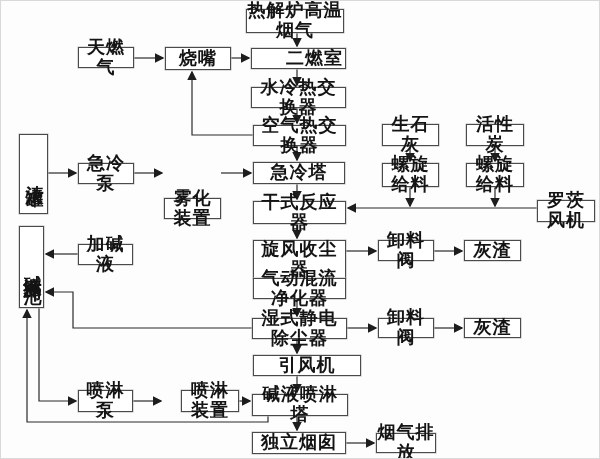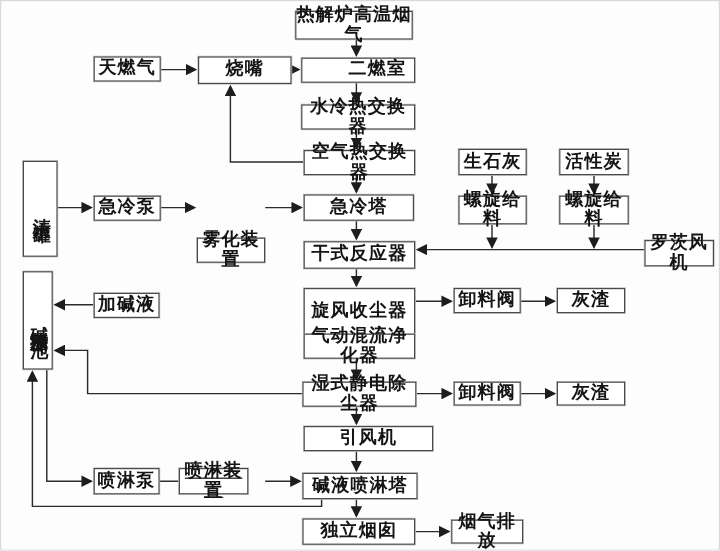--- a/index.html
+++ b/index.html
@@ -12,21 +12,21 @@
     font-family:"Liberation Sans","DejaVu Sans",sans-serif;
     overflow:hidden;
   }
   #connectors{position:absolute;left:0;top:0;width:600px;height:459px;}
   .box{
     position:absolute;
     box-sizing:border-box;
     background:#ffffff;
     border:1.5px solid #4a4a4a;
     display:flex;align-items:center;justify-content:center;
-    font-size:15px;font-weight:bold;color:#141414;
+    font-size:18px;font-weight:bold;color:#141414;
     letter-spacing:1px;
     text-align:center;
     line-height:1.1;
     box-shadow:0 0 0 0.5px #b9b9b9;
   }
   .box.vertical span{
     writing-mode:vertical-lr;
     text-orientation:upright;
     letter-spacing:3px;
   }
@@ -83,21 +83,21 @@
       </div>
       <div class="box" style="left: 250px; top: 47px; width: 95px; height: 21px; padding-left: 32px;">
         <span>二燃室</span>
       </div>
       <div class="box" style="left: 250px; top: 86px; width: 95px; height: 21px;">
         <span>水冷热交换器</span>
       </div>
       <div class="box" style="left: 77px; top: 46px; width: 56px; height: 21px;">
         <span>天燃气</span>
       </div>
-      <div class="box" style="left: 164px; top: 46px; width: 78px; height: 23px;">
+      <div class="box" style="left: 164px; top: 46px; width: 66px; height: 23px;">
         <span>烧嘴</span>
       </div>
       <div class="box" style="left: 252px; top: 124px; width: 93px; height: 21px;">
         <span>空气热交换器</span>
       </div>
       <div class="box" style="left: 252px; top: 161px; width: 92px; height: 22px;">
         <span>急冷塔</span>
       </div>
       <div class="box" style="left: 252px; top: 200px; width: 93px; height: 23px;">
         <span>干式反应器</span>
@@ -161,17 +161,17 @@
       </div>
       <div class="box" style="left: 77px; top: 243px; width: 55px; height: 21px;">
         <span>加碱液</span>
       </div>
       <div class="box vertical" style="left: 18px; top: 225px; width: 25px; height: 82px;">
         <span>碱液循环池</span>
       </div>
       <div class="box" style="left: 77px; top: 389px; width: 55px; height: 22px;">
         <span>喷淋泵</span>
       </div>
-      <div class="box" style="left: 148px; top: 389px; width: 58px; height: 22px; text-decoration: underline;">
+      <div class="box" style="left: 180px; top: 389px; width: 58px; height: 22px;">
         <span>喷淋装置</span>
       </div>
     </div>
 </div>
 
 </body></html>

